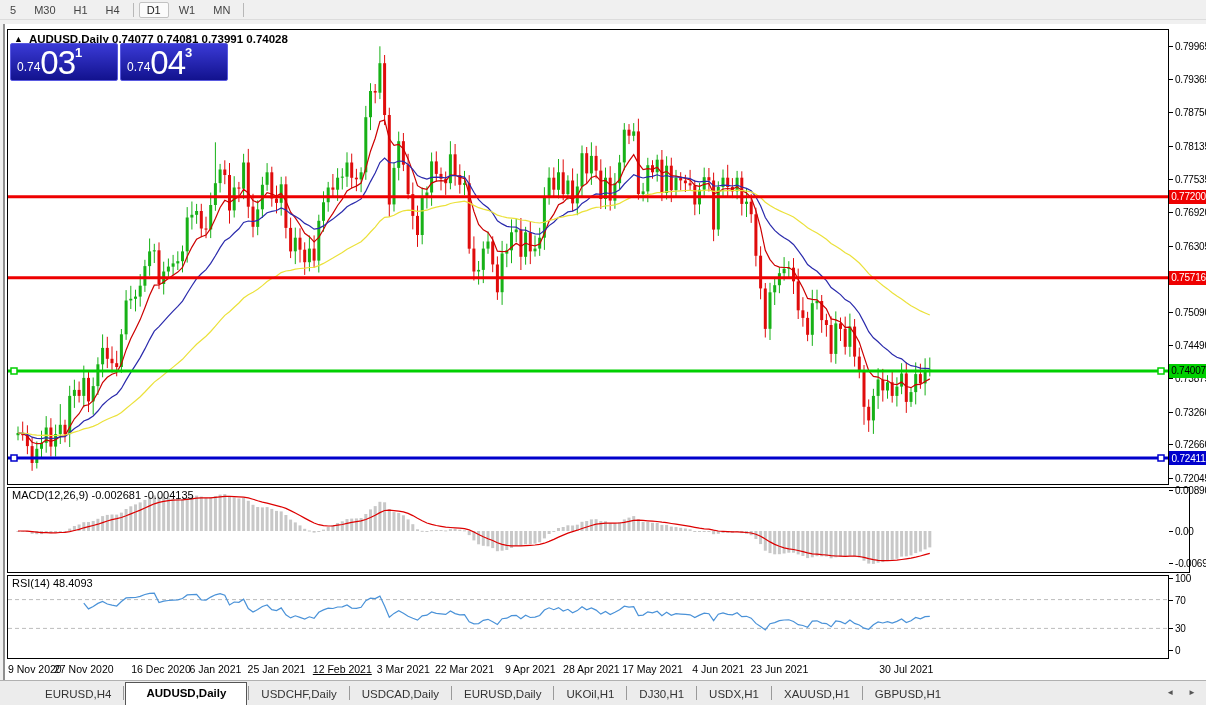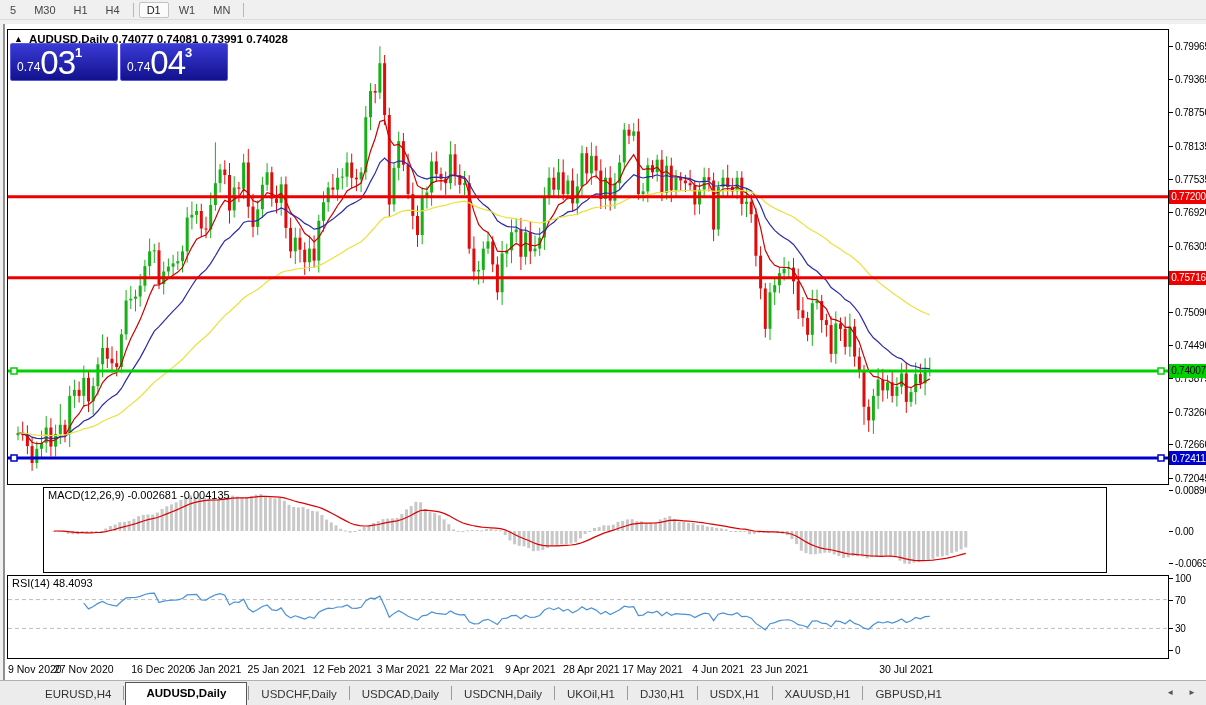--- a/index.html
+++ b/index.html
@@ -9,21 +9,21 @@
   
   .toolbar { position:absolute; left:0; top:0; right:0; height:20px; display:flex; align-items:center; padding-left:1px; background:#f0f0f0; border-bottom:1px solid #dcdcdc; }
   .tf-btn { font-size:11px; color:#444; padding:1px 7px; margin:0 1px; border:1px solid transparent; border-radius:2px; cursor:default; }
   .tf-btn.active { background:#fbfbfb; border-color:#c2c2c2; color:#222; }
   .tf-sep { width:1px; height:14px; background:#b8b8b8; margin:0 4px; }
 
   
   .chart-window { position:absolute; left:3px; top:24px; width:1203px; height:656px; background:#fff; border-left:2px solid #8f8f8f; }
   .pane { position:absolute; background:#fff; border:1px solid #000; }
   #main-pane { left:2px; top:5px;   width:1162px; height:456px; }
-  #macd-pane { left:2px; top:463px; width:1064px; height:86px;margin-left:36px; }
+  #macd-pane { left:2px; top:463px; width:1183px; height:86px; }
   #rsi-pane  { left:2px; top:551px; width:1162px; height:84px; }
   .pane svg { position:absolute; left:0; top:0; }
 
   .pane-label { position:absolute; left:4px; top:1px; font-size:11px; white-space:nowrap; z-index:5; }
   .chart-title { position:absolute; left:6px; top:3px; font-size:11.5px; font-weight:bold; white-space:nowrap; z-index:6; display:flex; align-items:center; gap:6px; }
   .chart-title .marker { font-size:9px; }
 
   
   .y-axis { position:absolute; left:1164px; top:0; width:39px; height:656px; }
   .y-label { position:absolute; left:6px; transform:translateY(-50%); font-size:10px; letter-spacing:-0.2px; white-space:nowrap; }
@@ -744,21 +744,21 @@
       <div class="price-tag" style="top: 253.764px; background: rgb(238, 0, 0); color: rgb(255, 255, 255);">0.75716</div>
       <div class="price-tag" style="top: 346.982px; background: rgb(0, 208, 0); color: rgb(0, 0, 0);">0.74007</div>
       <div class="price-tag" style="top: 434.037px; background: rgb(0, 0, 204); color: rgb(255, 255, 255);">0.72411</div>
     </div>
   <div class="x-axis" id="x-axis">
       <div class="x-label edge" style="left: 3px;">9 Nov 2020</div>
       <div class="x-label" style="left: 78.8px;">27 Nov 2020</div>
       <div class="x-label" style="left: 156px;">16 Dec 2020</div>
       <div class="x-label" style="left: 210.4px;">6 Jan 2021</div>
       <div class="x-label" style="left: 271.5px;">25 Jan 2021</div>
-      <div class="x-label" style="left: 337.3px;">12 Feb 2021</div>
+      <div class="x-label" style="left: 337.3px; text-decoration: underline;">12 Feb 2021</div>
       <div class="x-label" style="left: 398.4px;">3 Mar 2021</div>
       <div class="x-label" style="left: 459.5px;">22 Mar 2021</div>
       <div class="x-label" style="left: 525.3px;">9 Apr 2021</div>
       <div class="x-label" style="left: 586.4px;">28 Apr 2021</div>
       <div class="x-label" style="left: 647.5px;">17 May 2021</div>
       <div class="x-label" style="left: 713.3px;">4 Jun 2021</div>
       <div class="x-label" style="left: 774.4px;">23 Jun 2021</div>
       <div class="x-label" style="left: 835.5px; margin-top: 40px;">12 Jul 2021</div>
       <div class="x-label" style="left: 901.3px;">30 Jul 2021</div>
     </div>
@@ -785,21 +785,21 @@
     <span>►</span>
   </div>
 <div class="tab">EURUSD,H4</div>
     <div class="tab-sep"></div>
     <div class="tab active">AUDUSD,Daily</div>
     <div class="tab-sep"></div>
     <div class="tab">USDCHF,Daily</div>
     <div class="tab-sep"></div>
     <div class="tab">USDCAD,Daily</div>
     <div class="tab-sep"></div>
-    <div class="tab">USDCNH,Daily</div>
+    <div class="tab">EURUSD,Daily</div>
     <div class="tab-sep"></div>
     <div class="tab">UKOil,H1</div>
     <div class="tab-sep"></div>
     <div class="tab">DJ30,H1</div>
     <div class="tab-sep"></div>
     <div class="tab">USDX,H1</div>
     <div class="tab-sep"></div>
     <div class="tab">XAUUSD,H1</div>
     <div class="tab-sep"></div>
     <div class="tab">GBPUSD,H1</div>

